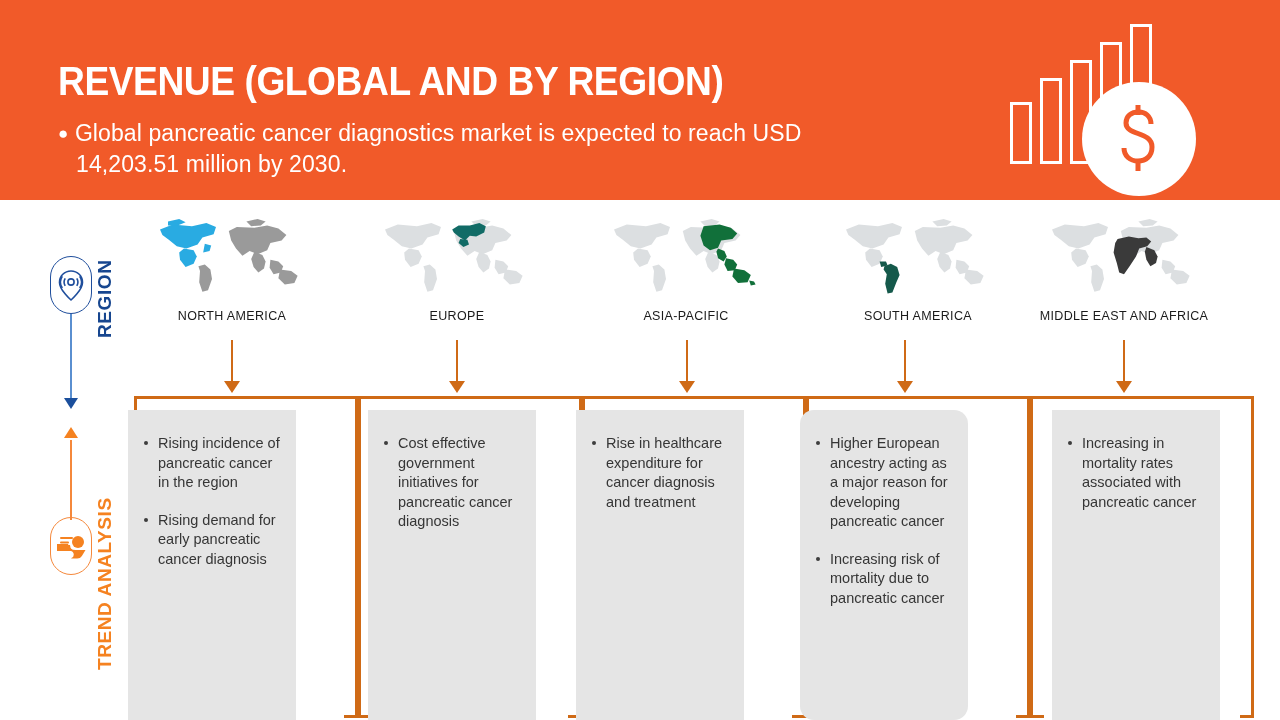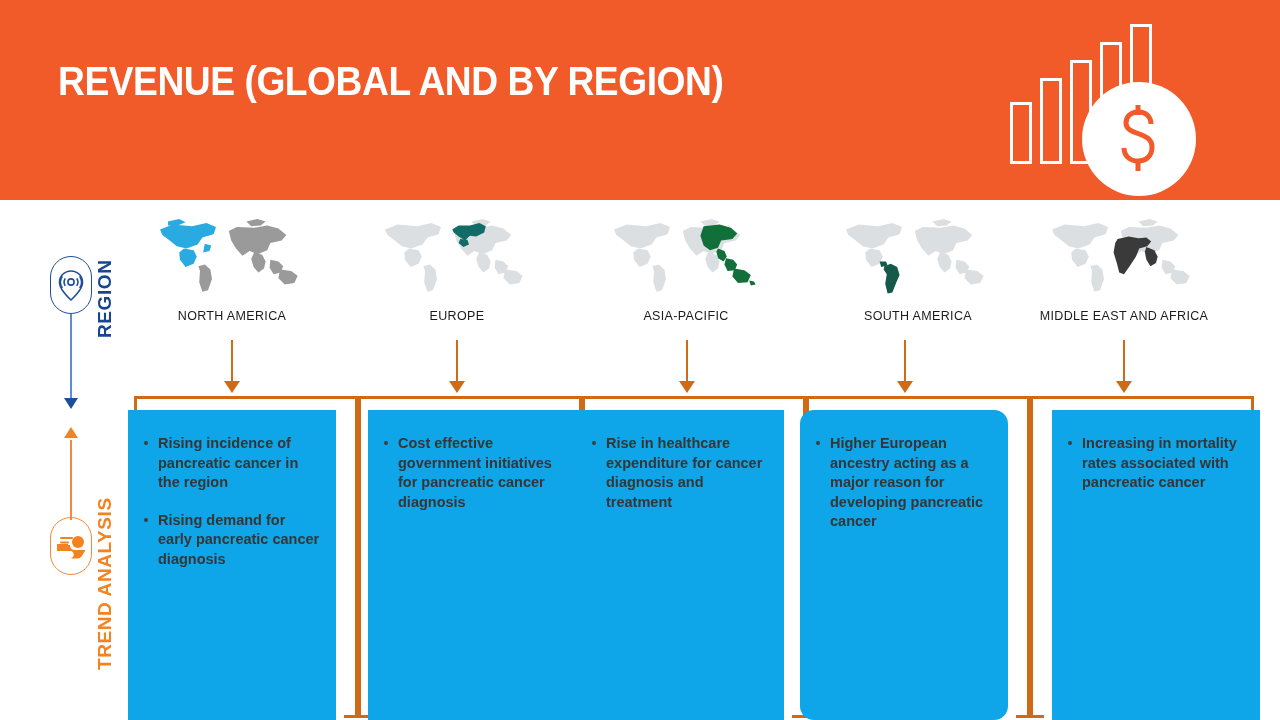--- a/index.html
+++ b/index.html
@@ -101,42 +101,44 @@
     pointer-events:none;
   }
   .bracket:before,.bracket:after{
     content:"";position:absolute;bottom:0;width:14px;height:3px;background:#cf6a16;
   }
   .bracket:before{left:-3px;}
   .bracket:after{right:-3px;}
 
   
   .content-box{
-    position:absolute;top:410px;width:208px;height:310px;
-    background:#0ea5e9;box-sizing:border-box;
+    position:absolute;top:410px;width:168px;height:310px;
+    background:#e5e5e5;box-sizing:border-box;
     padding:24px 14px 10px 14px;
-    font-weight:bold;
   }
   .bullet-item{
     position:relative;padding-left:16px;margin-bottom:18px;
     font-size:14.5px;line-height:19.5px;color:#363636;
   }
   .bullet-item:before{
     content:"";position:absolute;left:2px;top:7px;
     width:4px;height:4px;border-radius:50%;background:#3d3d3d;
   }
 </style>
 </head>
 <body>
 
 <div id="page">
 
   <div id="header">
     <div id="header-title">REVENUE (GLOBAL AND BY REGION)</div>
 
+    <div id="header-sub-wrap">
+      <div id="header-sub"><span class="dot">●</span> <span>Global pancreatic cancer diagnostics market is expected to reach USD 14,203.51 million by 2030.</span></div>
+    </div>
 
     <div id="money-icon">
       <div class="bar" style="left:10px;top:88px;width:22px;height:62px;"></div>
       <div class="bar" style="left:40px;top:64px;width:22px;height:86px;"></div>
       <div class="bar" style="left:70px;top:46px;width:22px;height:104px;"></div>
       <div class="bar" style="left:100px;top:28px;width:22px;height:122px;"></div>
       <div class="bar" style="left:130px;top:10px;width:22px;height:140px;"></div>
       <div id="money-circle"></div>
       <div id="money-dollar">
         <svg width="60" height="70" viewBox="0 0 60 70">
@@ -285,20 +287,21 @@
         </g>
       </svg>
     </div>
     <div class="region-name">SOUTH AMERICA</div>
   </div>
   <div class="col-arrow" style="left:904px;"></div>
   <div class="col-arrow-head" style="left:897px;"></div>
   <div class="bracket" style="left:806px;width:224px;"></div>
   <div class="content-box" style="left:800px;border-radius:14px;">
     <div class="bullet-item">Higher European ancestry acting as a major reason for developing pancreatic cancer</div>
+    <div class="bullet-item">Increasing risk of mortality due to pancreatic cancer</div>
   </div>
 
   <div class="column" style="left:1012px;">
     <div class="map-wrap">
       <svg width="160" height="80" viewBox="0 0 200 100">
         <g fill="#dcdfe1">
           <path d="M10 18 l16 -6 l24 2 l18 -4 l12 5 l-3 9 l-14 4 l-6 9 l-14 5 l-12 -3 l-10 -8 l-8 -6 z"></path>
           <path d="M40 42 l12 2 l4 8 l-4 9 l-10 4 l-7 -9 l-1 -9 z"></path>
           <path d="M58 64 l8 -2 l7 6 l2 12 l-5 14 l-7 2 l-4 -12 l1 -14 z"></path>
           <path d="M96 20 l10 -5 l22 1 l16 -3 l14 4 l10 8 l-6 7 l-14 3 l-4 9 l-12 5 l-10 -4 l-9 6 l-8 -9 l-6 -10 l-3 -12 z"></path>

